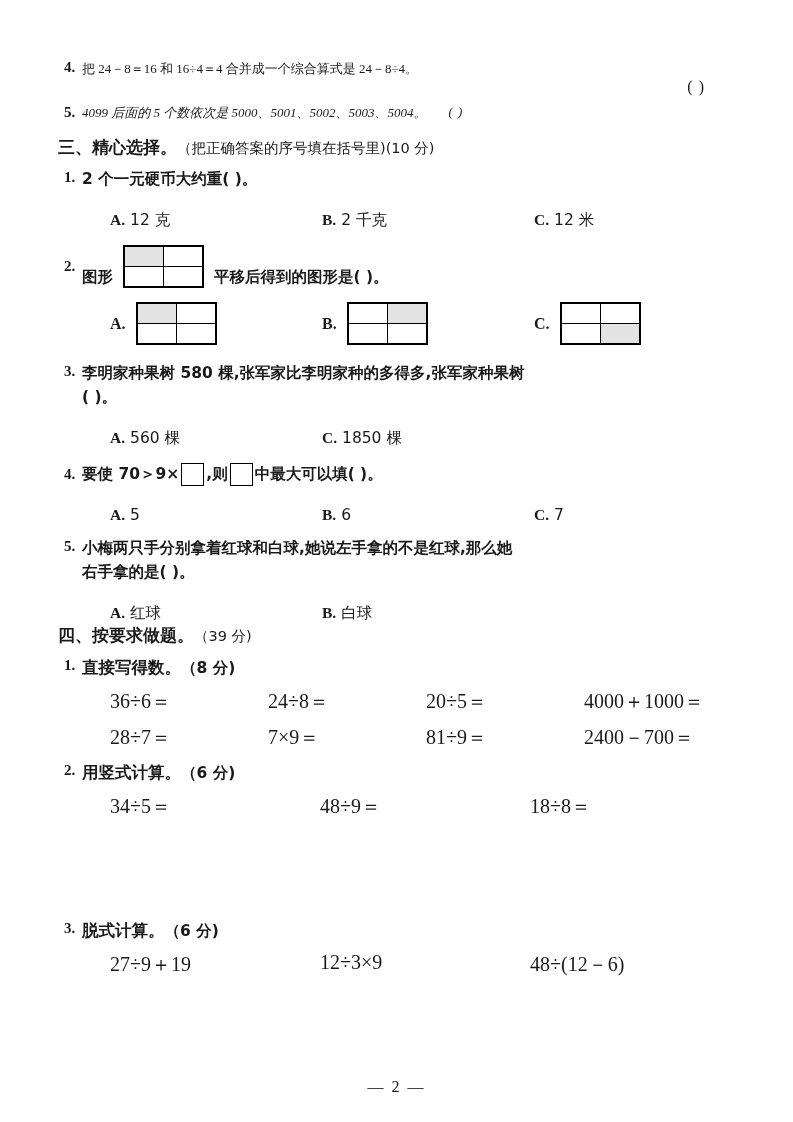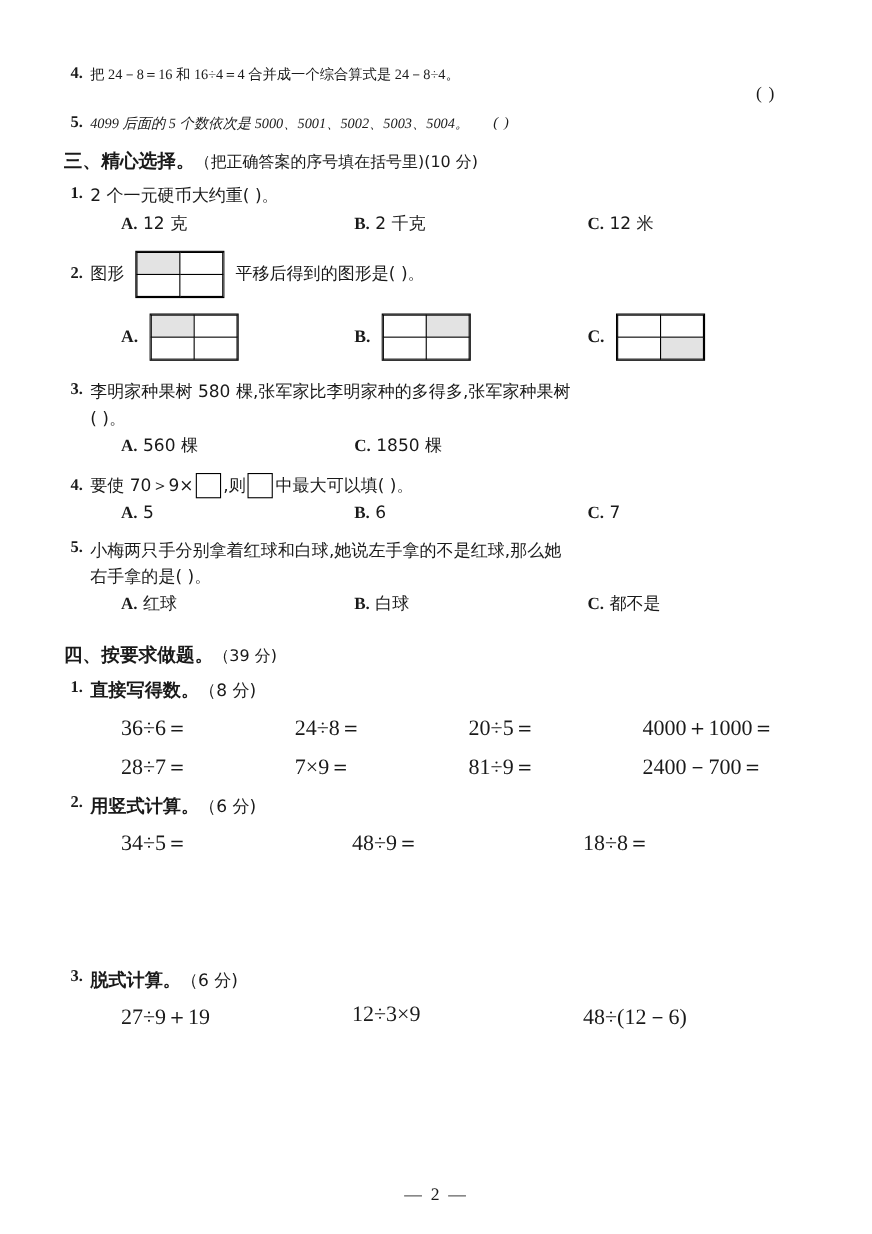--- a/index.html
+++ b/index.html
@@ -24,20 +24,21 @@
     padding: 46px 62px 30px 58px;
   }
   .num {
     font-family: "Liberation Serif", serif;
     font-weight: bold;
     font-size: 15px;
   }
   .cn {
     font-family: "DejaVu Sans", sans-serif;
     font-size: 15.5px;
+    font-weight: bold;
   }
   .cnb {
     font-family: Liberation Sans, sans-serif;
     font-weight: bold;
     font-size: 16.5px;
   }
   .math {
     font-family: "Liberation Serif", serif;
     font-size: 13px;
   }
@@ -76,21 +77,21 @@
     padding-right: 26px;
     letter-spacing: 1px;
   }
   .paren-inline {
     letter-spacing: 1px;
   }
 
   
   .choices {
     display: flex;
-    margin-top: 4px;
+    margin-top: 20px;
     padding-left: 52px;
     font-size: 16px;
   }
   .choices > div {
     width: 212px;
     flex: none;
     font-family: "DejaVu Sans", sans-serif;
     font-size: 15.5px;
   }
   .choices .ltr {
@@ -198,21 +199,21 @@
     <div class="q-body cn">2 个一元硬币大约重(        )。</div>
   </div>
   <div class="choices">
     <div><span class="ltr">A.</span> <span>12 克</span></div>
     <div><span class="ltr">B.</span> <span>2 千克</span></div>
     <div><span class="ltr">C.</span> <span>12 米</span></div>
   </div>
 
   <div class="q-row" style="margin-top:14px; align-items:center;">
     <div class="q-label num">2.</div>
-    <div class="q-body" style="display:flex; align-items:center;">
+    <div class="q-body" style="display:flex; align-items:flex-end;">
       <span class="cn">图形</span>
       <span class="fig" style="margin:0 10px;">
         <table>
           <tbody>
               <tr>
                 <td class="on"></td>
                 <td class="off"></td>
               </tr>
           <tr>
                 <td class="off"></td>
@@ -309,24 +310,23 @@
   <div class="q-row" style="margin-top:14px;">
     <div class="q-label num">5.</div>
     <div class="q-body">
       <div class="cn">小梅两只手分别拿着红球和白球,她说左手拿的不是红球,那么她</div>
       <div class="cn" style="margin-top:3px;">右手拿的是(        )。</div>
     </div>
   </div>
   <div class="choices">
     <div><span class="ltr">A.</span> <span>红球</span></div>
     <div><span class="ltr">B.</span> <span>白球</span></div>
-    <div><span class="ltr">C.</span> <span>都不是</span></div>
-  </div>
-
-  <div class="sec-head" style="margin-top:24px;">
+  </div>
+
+  <div class="sec-head" style="margin-top:0;">
     <span>四、按要求做题。</span><span class="small">（39 分)</span>
   </div>
 
   <div class="q-row" style="margin-top:10px;">
     <div class="q-label num">1.</div>
     <div class="q-body">
       <span class="cnb">直接写得数。</span><span class="cn">（8 分)</span>
     </div>
   </div>
   <div class="calc-row cols4">

